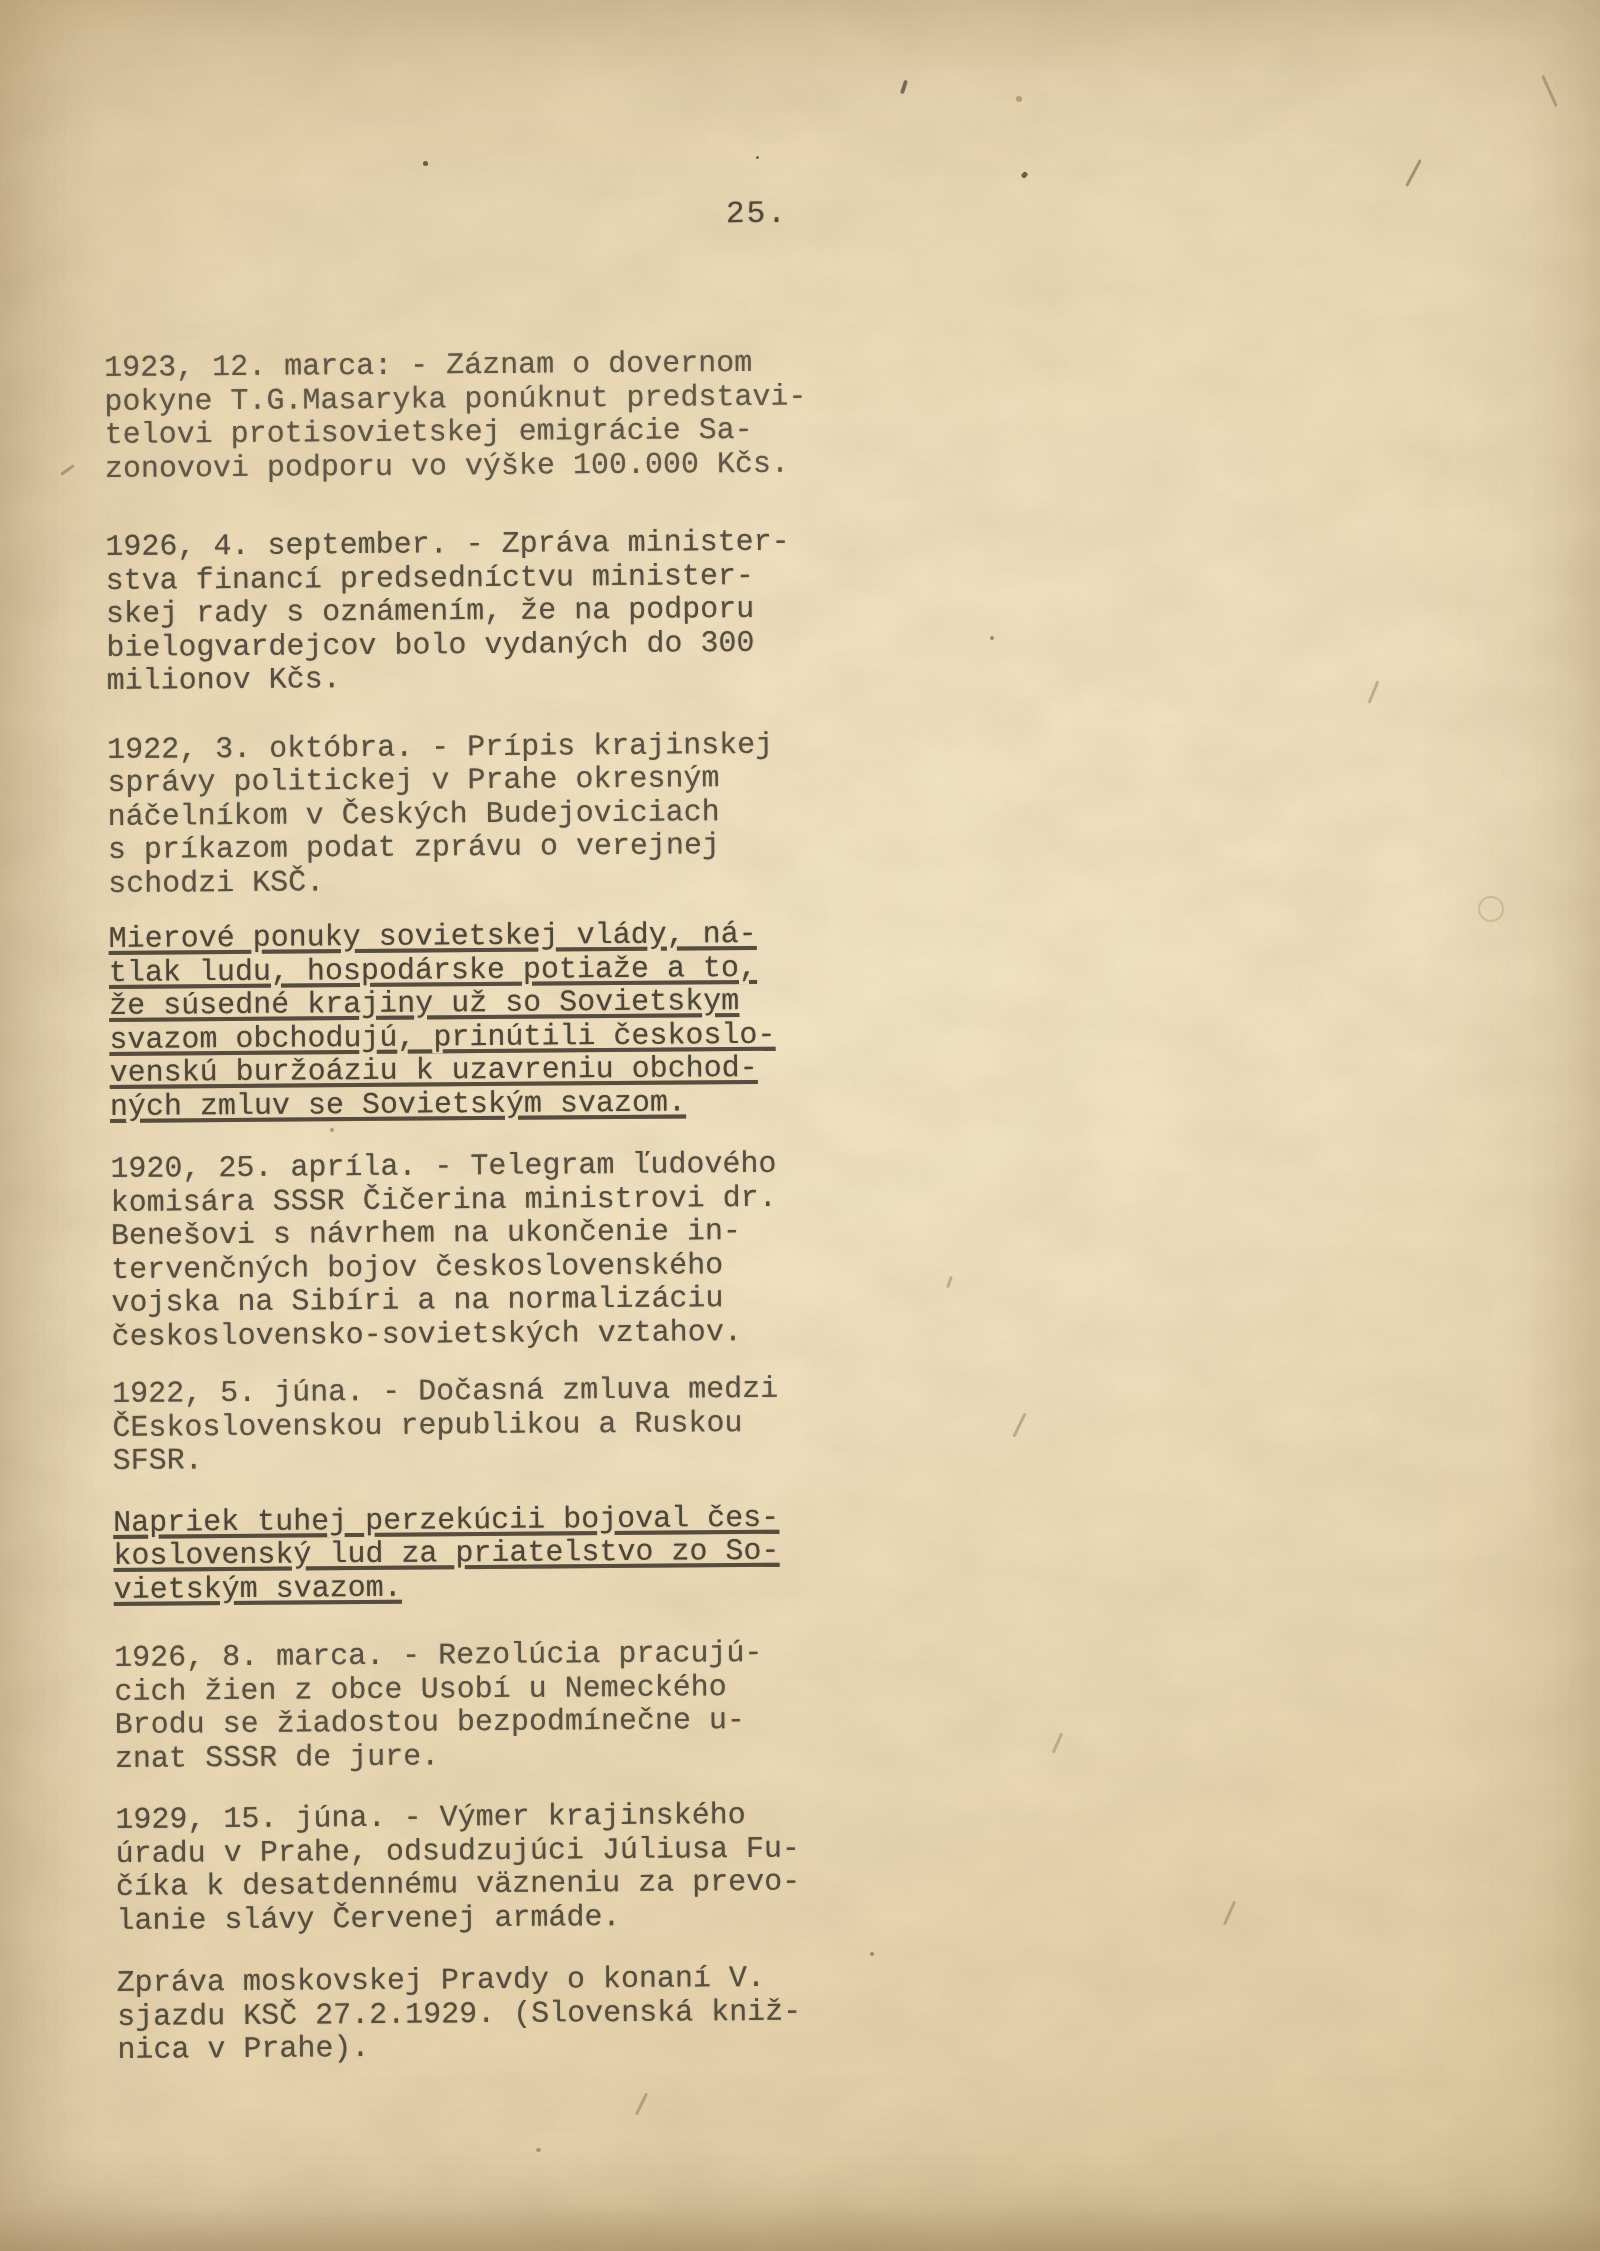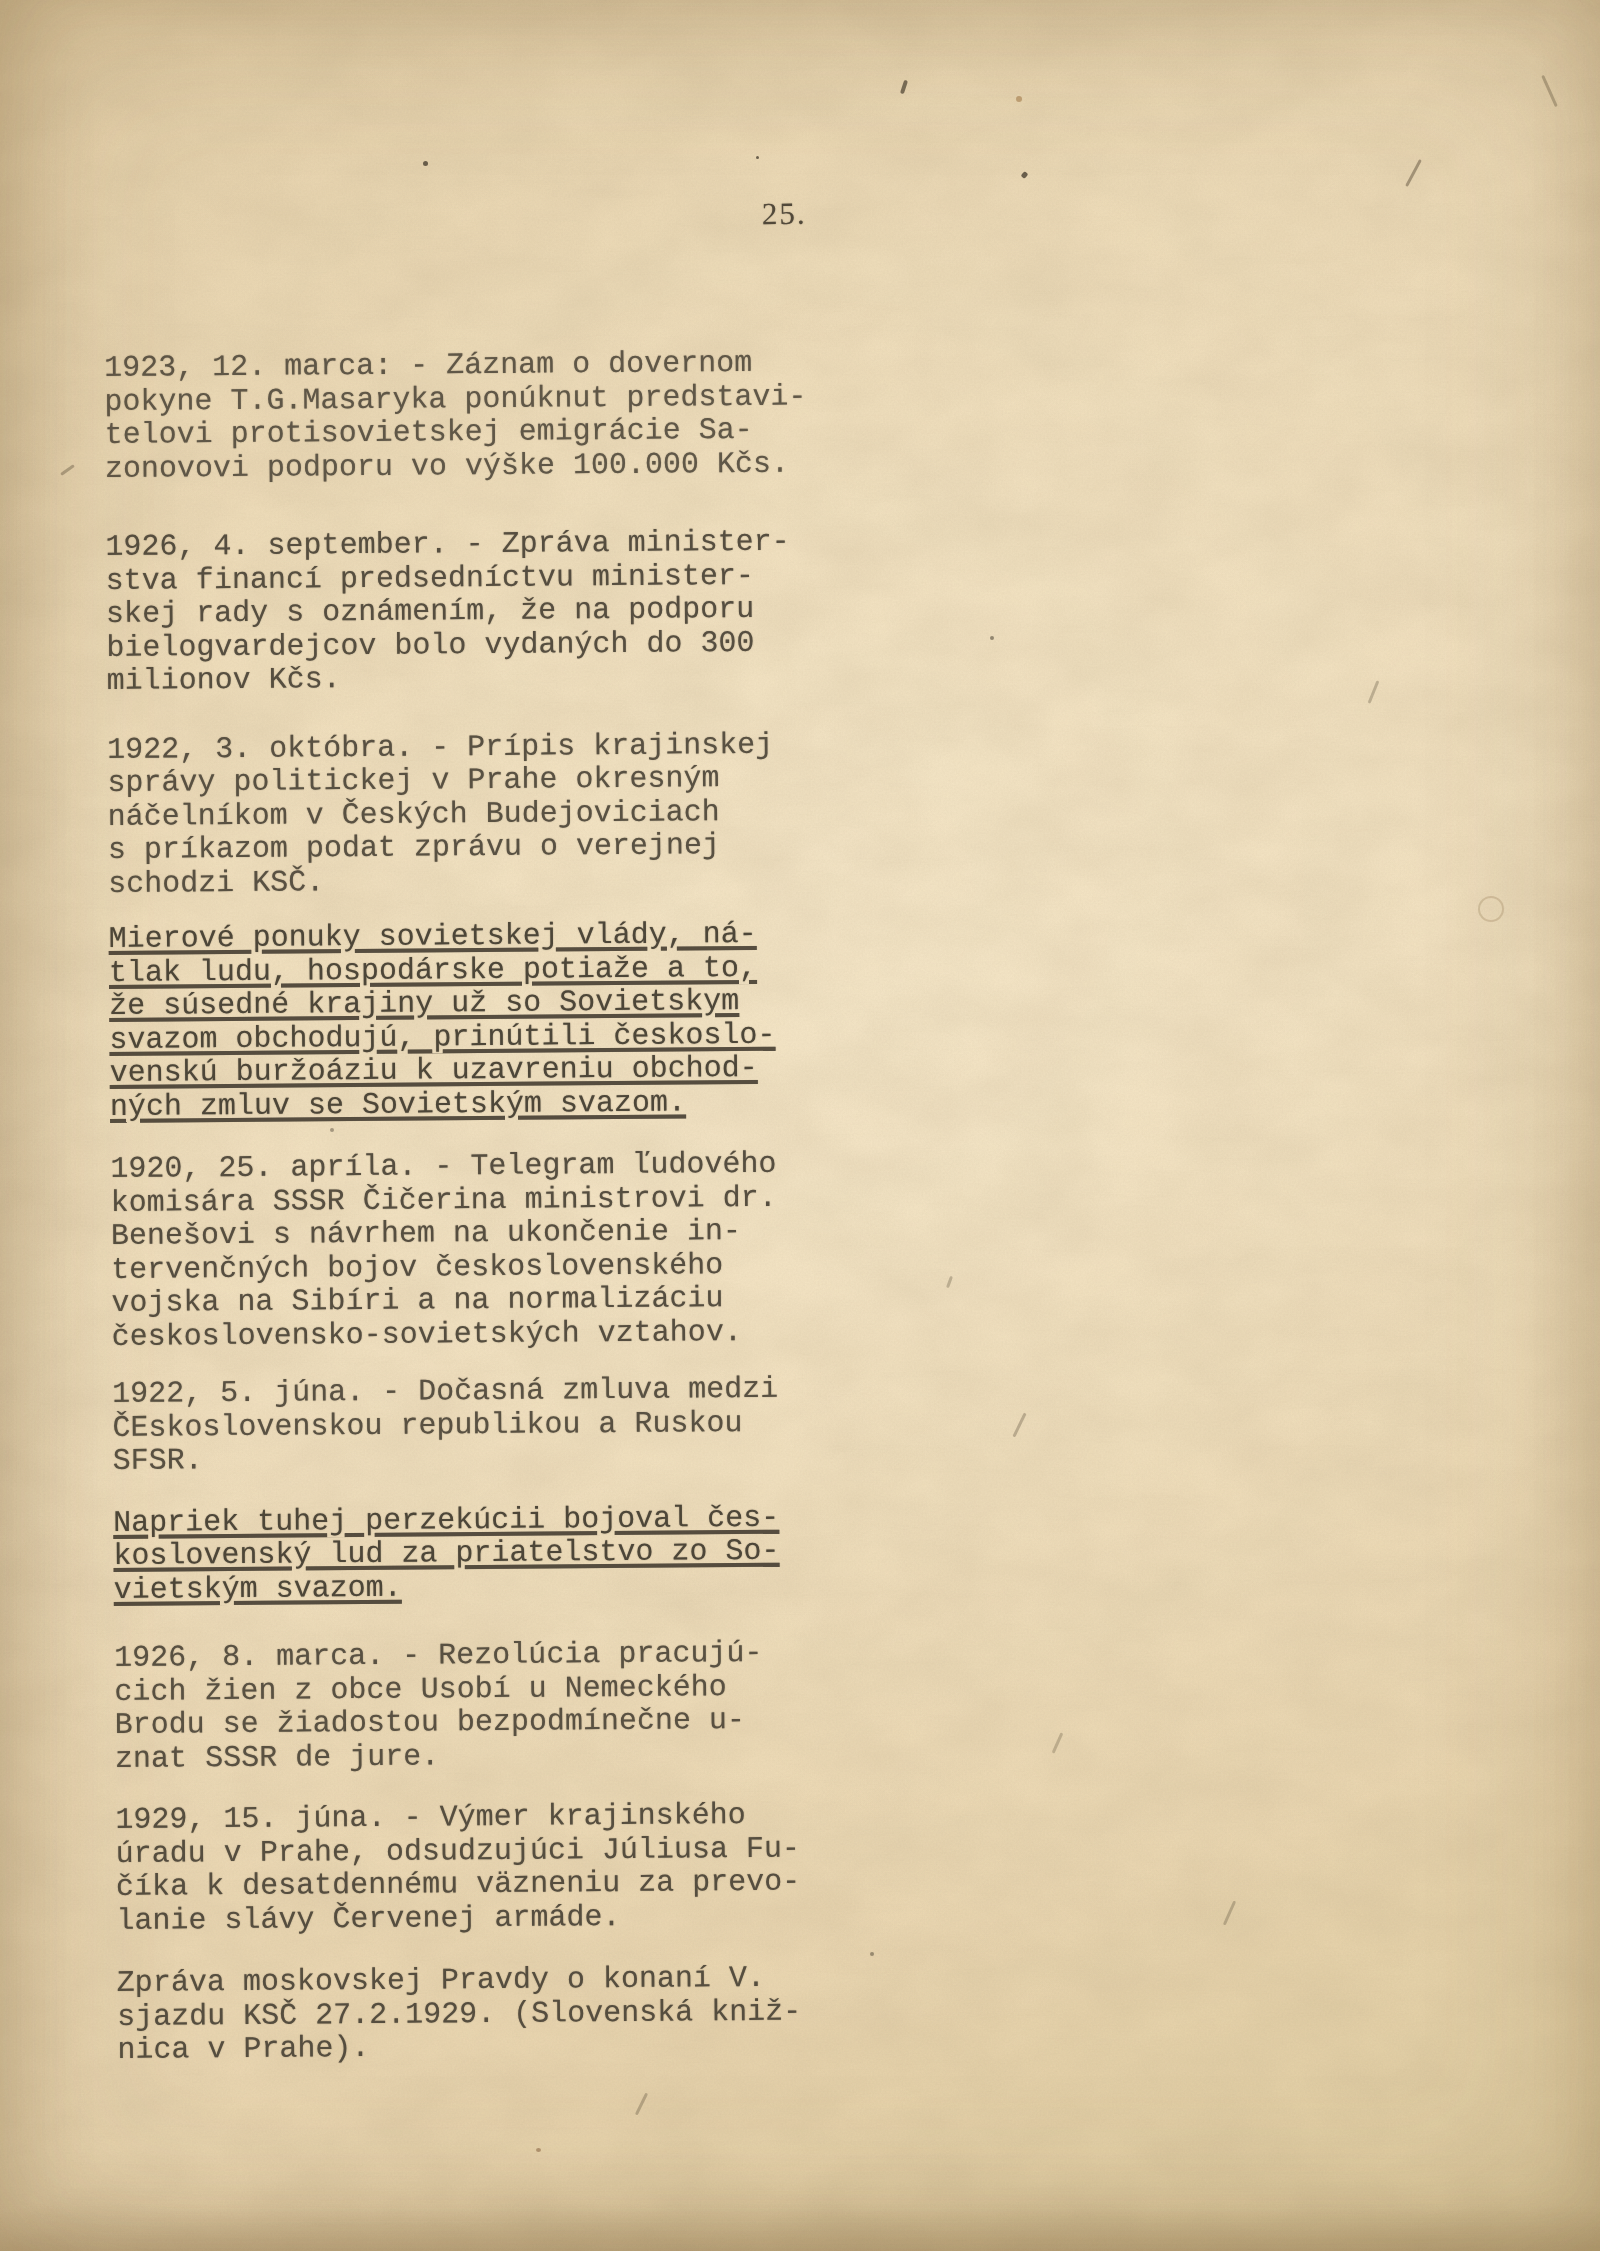--- a/index.html
+++ b/index.html
@@ -30,27 +30,26 @@
   }
   .texture-svg {
     position: absolute;
     inset: 0;
     pointer-events: none;
   }
   .page-number {
     position: absolute;
     left: 726px;
     top: 196px;
-    font-family: Liberation Serif, serif;
+    font-family: Liberation Mono, monospace;
     font-size: 31px;
     letter-spacing: 2px;
     color: rgba(72, 64, 50, 0.88);
     text-shadow: 0 0 1.2px rgba(72, 64, 50, 0.55);
     transform: rotate(-0.6deg);
-    margin-left: 36px;
   }
   .text-col {
     position: absolute;
     left: 104px;
     top: 352px;
     width: 820px;
     font-family: "Liberation Mono", "DejaVu Sans Mono", monospace;
     font-size: 30px;
     line-height: 33.5px;
     color: #4a4336;

